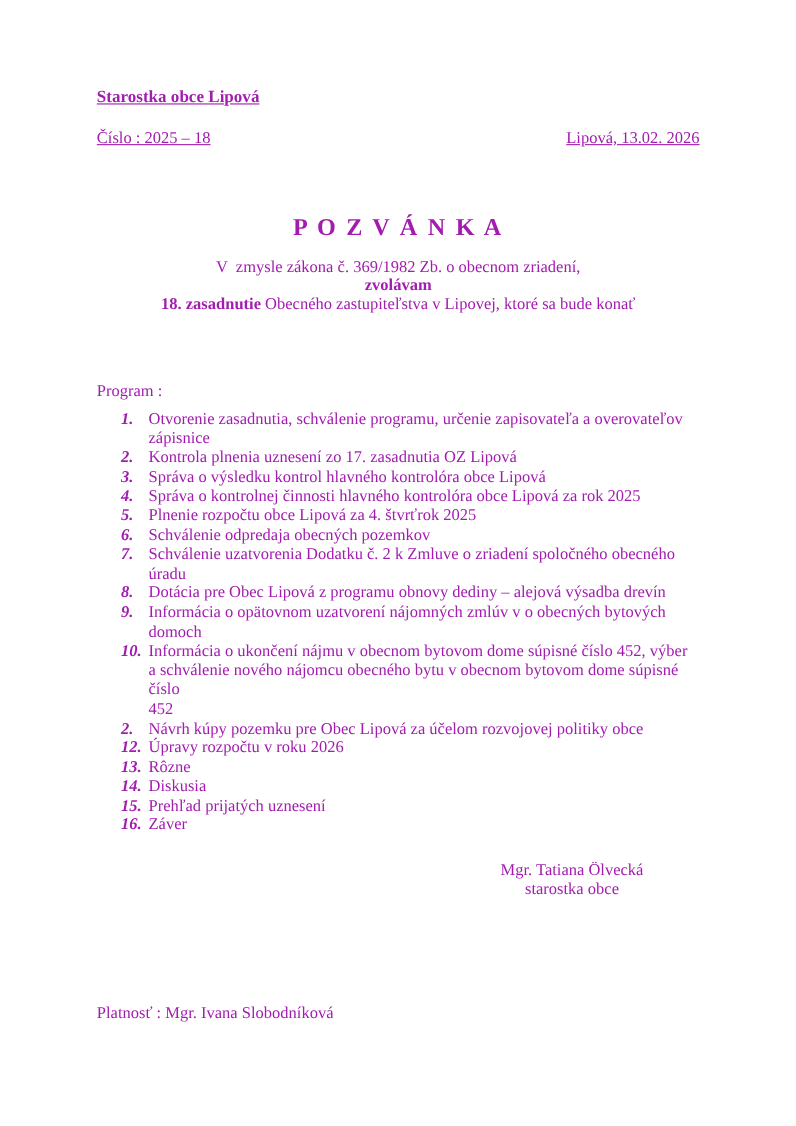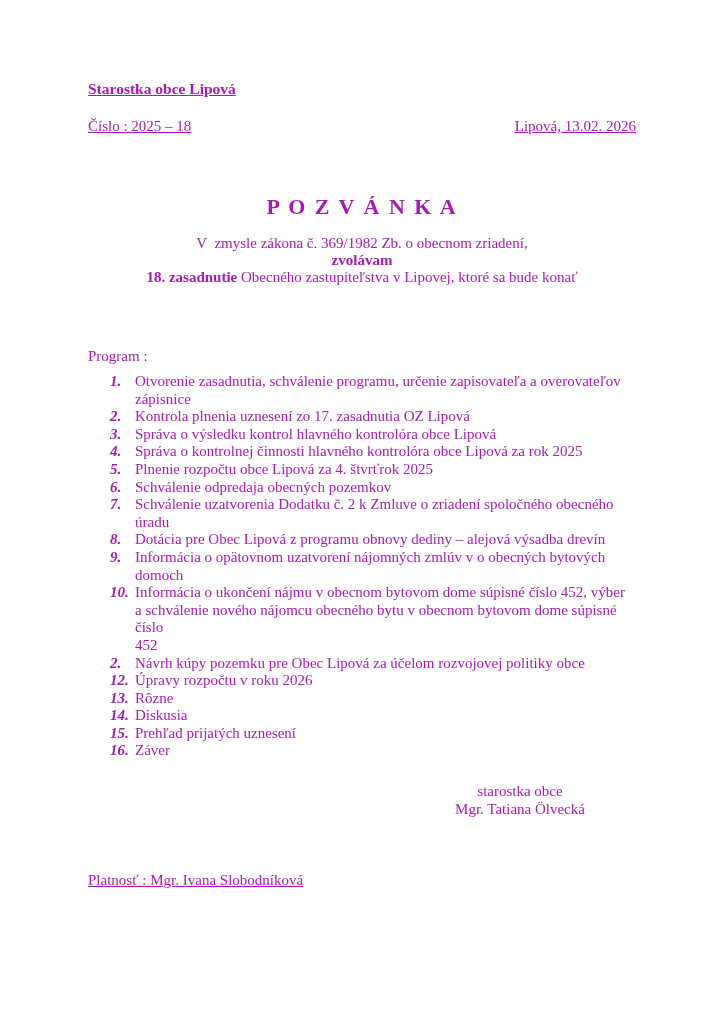--- a/index.html
+++ b/index.html
@@ -84,24 +84,23 @@
   .signature-block {
     position: absolute;
     top: 782px;
     left: 380px;
     width: 280px;
     text-align: center;
     line-height: 18px;
   }
   .validity-line {
     position: absolute;
-    top: 872px;
+    top: 913px;
     left: 88px;
     white-space: pre-wrap;
-    text-decoration: underline;
   }
 </style>
 </head>
 <body>
 
 <div class="page">
 
   <div class="doc-header">
     <p class="office-title">Starostka obce Lipová</p>
     <div class="meta-row">
@@ -184,19 +183,19 @@
       <span class="num">15.</span>
       <span class="txt">Prehľad prijatých uznesení</span>
     </div>
       <div class="program-item">
       <span class="num">16.</span>
       <span class="txt">Záver</span>
     </div>
     </div>
 
   <div class="signature-block">
+    <div>Mgr. Tatiana Ölvecká</div>
     <div>starostka obce</div>
-    <div>Mgr. Tatiana Ölvecká</div>
   </div>
 
   <div class="validity-line">Platnosť : Mgr. Ivana Slobodníková</div>
 
 </div>
 
 </body></html>

